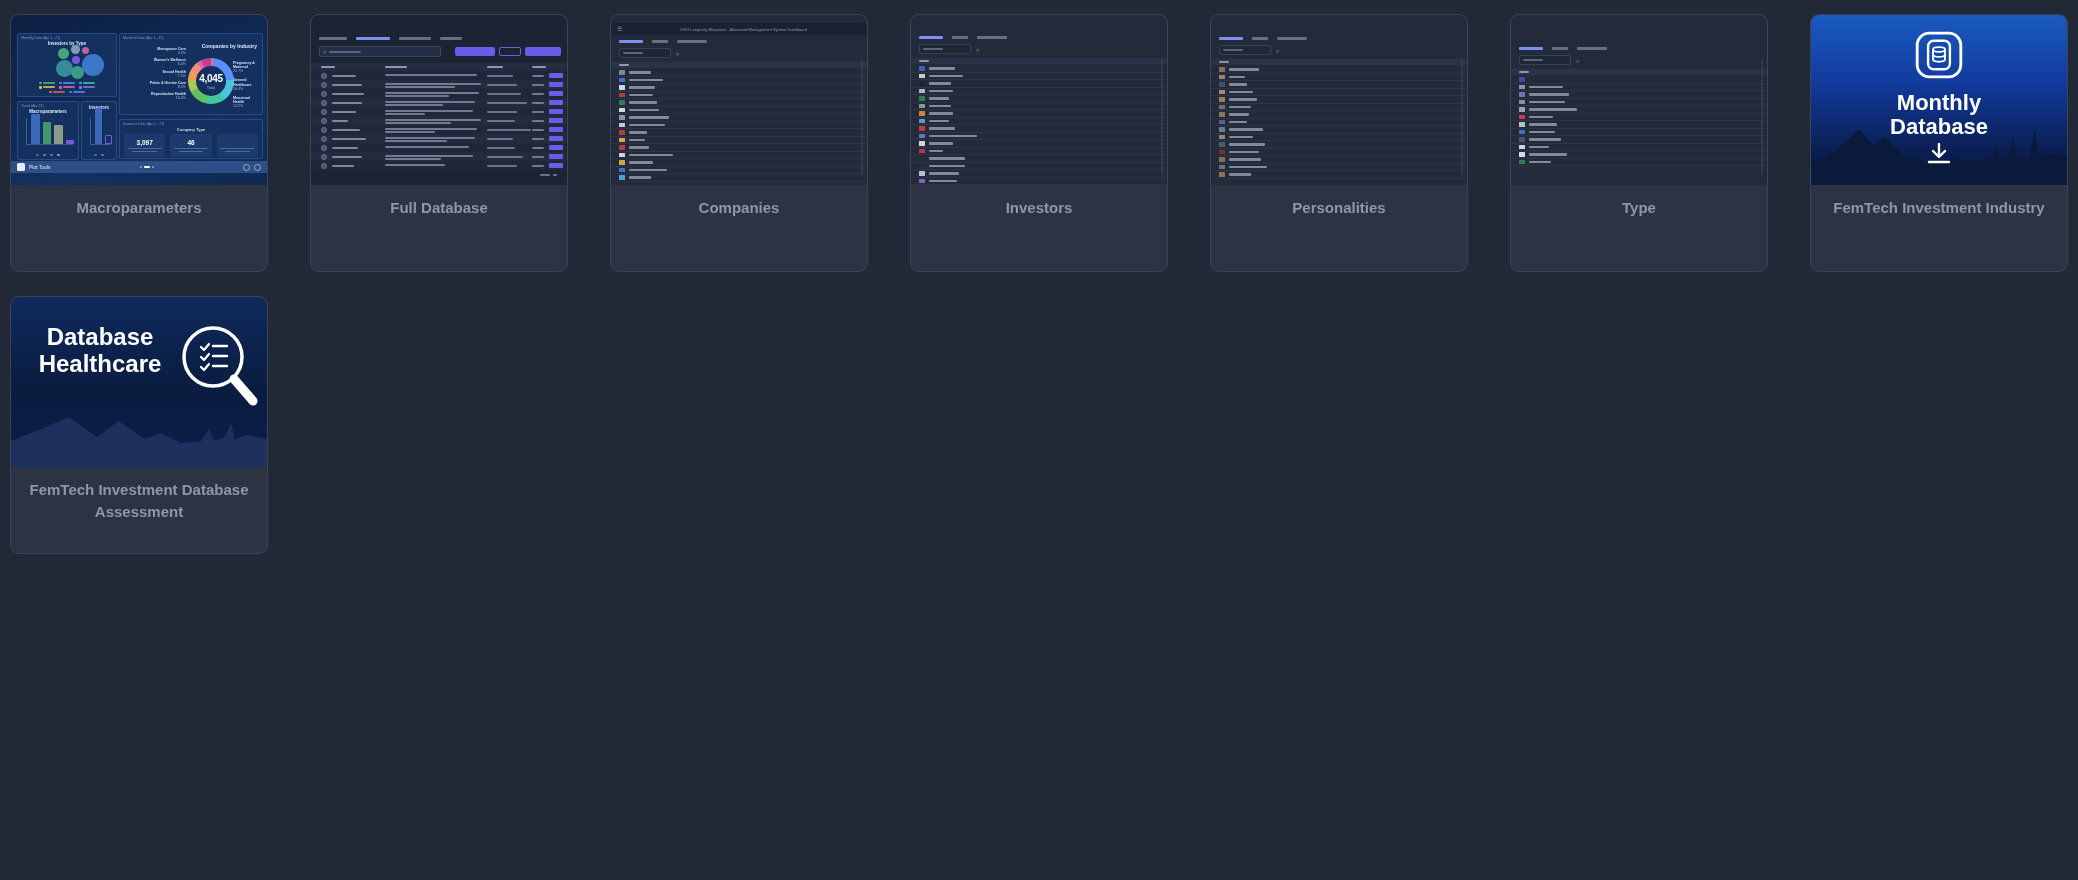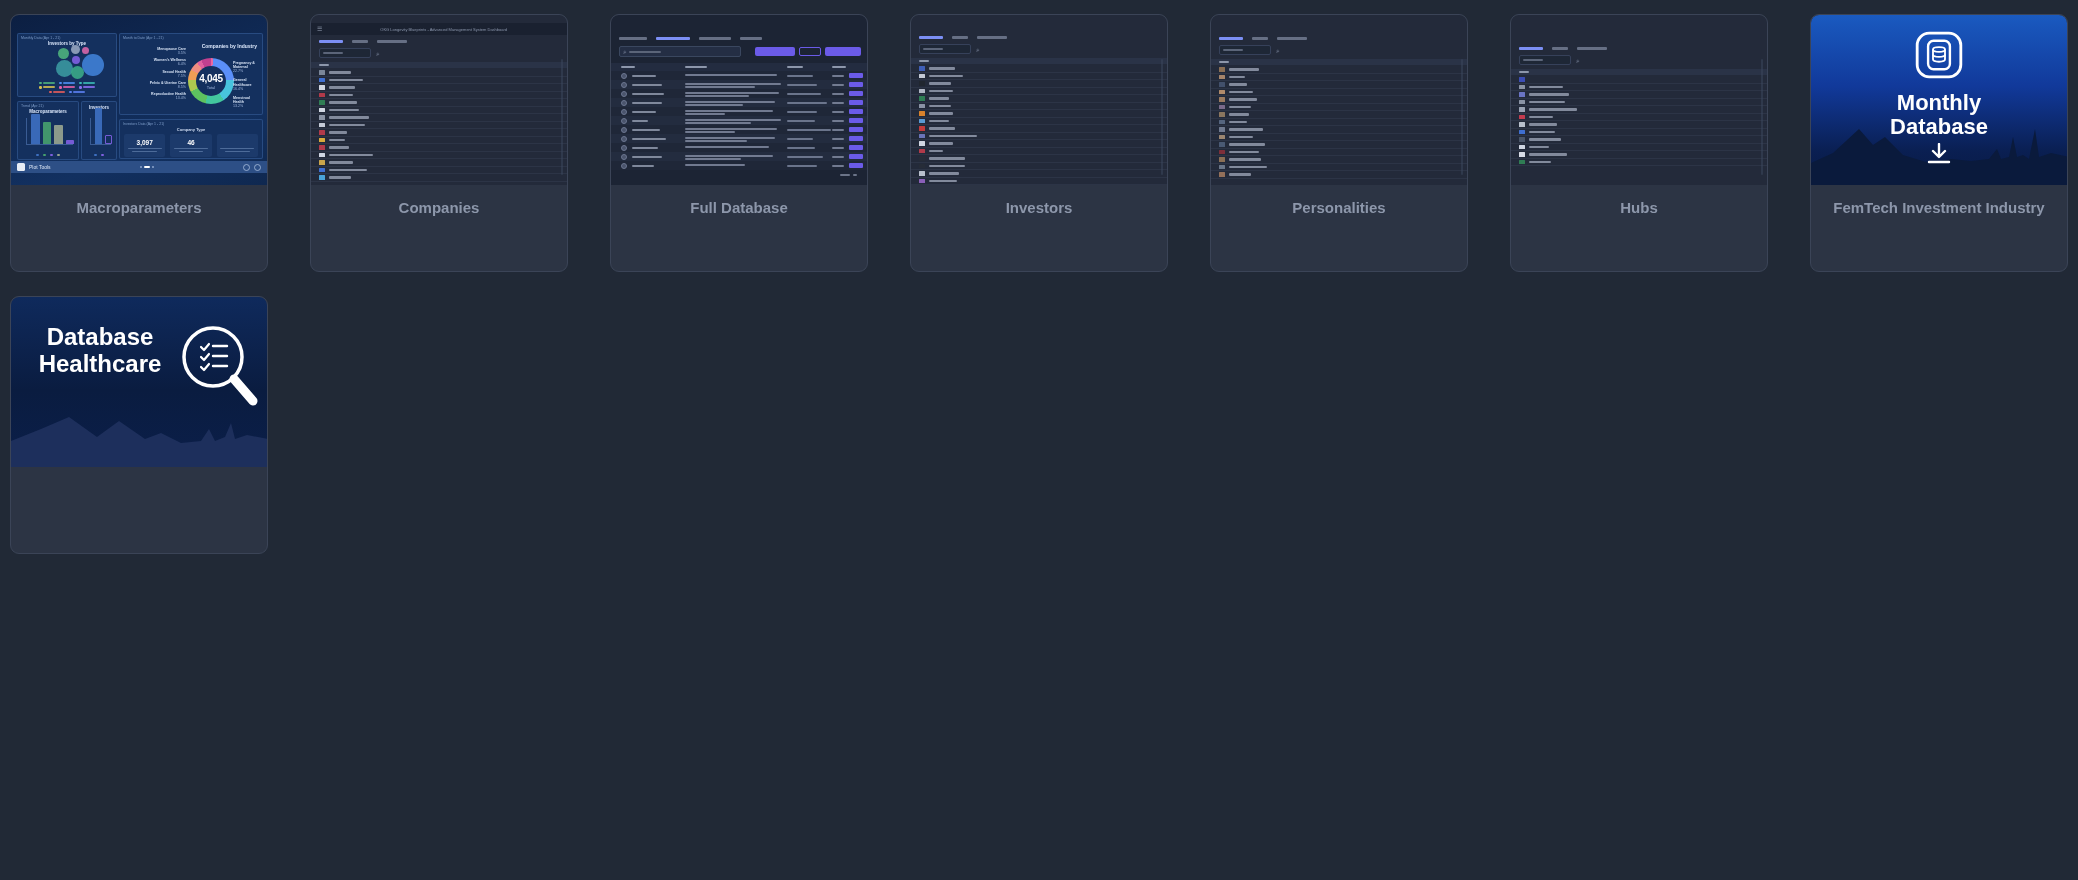--- a/index.html
+++ b/index.html
@@ -287,108 +287,20 @@
             <i></i>
           </span>
         <span class="fcircle"></span>
         <span class="fcircle"></span>
       </div>
     </div>
     <div class="card-label">Macroparameters</div>
   </div>
 
   <div class="card">
-    <div class="thumb lt">
-      <div class="inner pad-companies">
-        <div class="titlebar">
-          <span class="menu-glyph">☰</span>
-          <span class="ttitle">OKG Longevity Blueprints - Advanced Management System Dashboard</span>
-        </div>
-        <div class="tabsrow">
-            <div class="tabbar active" style="width: 24px;"></div>
-            <div class="tabbar" style="width: 16px;"></div>
-            <div class="tabbar" style="width: 30px;"></div>
-          </div>
-        <div class="lsearch">
-          <span class="lsbox">
-              <span class="phbar" style="width:20px"></span>
-            </span>
-          <span class="mag">⌕</span>
-        </div>
-        <div class="lheader">
-            <span class="hb"></span>
-          </div>
-        <div>
-            <div class="lrow">
-              <div class="flag" style="background: rgb(122, 134, 153);"></div>
-              <div class="namebar" style="width: 22px;"></div>
-            </div>
-            <div class="lrow">
-              <div class="flag" style="background: rgb(63, 111, 209);"></div>
-              <div class="namebar" style="width: 34px;"></div>
-            </div>
-            <div class="lrow">
-              <div class="flag" style="background: rgb(208, 214, 226);"></div>
-              <div class="namebar" style="width: 26px;"></div>
-            </div>
-            <div class="lrow">
-              <div class="flag" style="background: rgb(176, 58, 74);"></div>
-              <div class="namebar" style="width: 24px;"></div>
-            </div>
-            <div class="lrow">
-              <div class="flag" style="background: rgb(47, 125, 84);"></div>
-              <div class="namebar" style="width: 28px;"></div>
-            </div>
-            <div class="lrow">
-              <div class="flag" style="background: rgb(208, 214, 226);"></div>
-              <div class="namebar" style="width: 30px;"></div>
-            </div>
-            <div class="lrow">
-              <div class="flag" style="background: rgb(138, 147, 165);"></div>
-              <div class="namebar" style="width: 40px;"></div>
-            </div>
-            <div class="lrow">
-              <div class="flag" style="background: rgb(197, 203, 216);"></div>
-              <div class="namebar" style="width: 36px;"></div>
-            </div>
-            <div class="lrow">
-              <div class="flag" style="background: rgb(176, 58, 74);"></div>
-              <div class="namebar" style="width: 18px;"></div>
-            </div>
-            <div class="lrow">
-              <div class="flag" style="background: rgb(216, 170, 60);"></div>
-              <div class="namebar" style="width: 16px;"></div>
-            </div>
-            <div class="lrow">
-              <div class="flag" style="background: rgb(176, 58, 74);"></div>
-              <div class="namebar" style="width: 20px;"></div>
-            </div>
-            <div class="lrow">
-              <div class="flag" style="background: rgb(207, 213, 226);"></div>
-              <div class="namebar" style="width: 44px;"></div>
-            </div>
-            <div class="lrow">
-              <div class="flag" style="background: rgb(202, 165, 75);"></div>
-              <div class="namebar" style="width: 24px;"></div>
-            </div>
-            <div class="lrow">
-              <div class="flag" style="background: rgb(63, 111, 209);"></div>
-              <div class="namebar" style="width: 38px;"></div>
-            </div>
-            <div class="lrow">
-              <div class="flag" style="background: rgb(74, 163, 216);"></div>
-              <div class="namebar" style="width: 22px;"></div>
-            </div>
-          </div>
-      </div>
-    </div>
-    <div class="card-label">Companies</div>
-  </div>
-
-  <div class="card">
     <div class="thumb tdb">
       <div class="tabsrow">
           <div class="tabbar" style="width: 28px;"></div>
           <div class="tabbar active" style="width: 34px;"></div>
           <div class="tabbar" style="width: 32px;"></div>
           <div class="tabbar" style="width: 22px;"></div>
         </div>
       <div class="dbsearch">
         <span class="mag">⌕</span>
         <span class="phbar"></span>
@@ -523,20 +435,108 @@
             <div class="tbar country"></div>
             <div class="rowbtn"></div>
           </div>
         </div>
       <div class="tpag">
           <i></i>
           <i class="sq"></i>
         </div>
     </div>
     <div class="card-label">Full Database</div>
+  </div>
+
+  <div class="card">
+    <div class="thumb lt">
+      <div class="inner pad-companies">
+        <div class="titlebar">
+          <span class="menu-glyph">☰</span>
+          <span class="ttitle">OKG Longevity Blueprints - Advanced Management System Dashboard</span>
+        </div>
+        <div class="tabsrow">
+            <div class="tabbar active" style="width: 24px;"></div>
+            <div class="tabbar" style="width: 16px;"></div>
+            <div class="tabbar" style="width: 30px;"></div>
+          </div>
+        <div class="lsearch">
+          <span class="lsbox">
+              <span class="phbar" style="width:20px"></span>
+            </span>
+          <span class="mag">⌕</span>
+        </div>
+        <div class="lheader">
+            <span class="hb"></span>
+          </div>
+        <div>
+            <div class="lrow">
+              <div class="flag" style="background: rgb(122, 134, 153);"></div>
+              <div class="namebar" style="width: 22px;"></div>
+            </div>
+            <div class="lrow">
+              <div class="flag" style="background: rgb(63, 111, 209);"></div>
+              <div class="namebar" style="width: 34px;"></div>
+            </div>
+            <div class="lrow">
+              <div class="flag" style="background: rgb(208, 214, 226);"></div>
+              <div class="namebar" style="width: 26px;"></div>
+            </div>
+            <div class="lrow">
+              <div class="flag" style="background: rgb(176, 58, 74);"></div>
+              <div class="namebar" style="width: 24px;"></div>
+            </div>
+            <div class="lrow">
+              <div class="flag" style="background: rgb(47, 125, 84);"></div>
+              <div class="namebar" style="width: 28px;"></div>
+            </div>
+            <div class="lrow">
+              <div class="flag" style="background: rgb(208, 214, 226);"></div>
+              <div class="namebar" style="width: 30px;"></div>
+            </div>
+            <div class="lrow">
+              <div class="flag" style="background: rgb(138, 147, 165);"></div>
+              <div class="namebar" style="width: 40px;"></div>
+            </div>
+            <div class="lrow">
+              <div class="flag" style="background: rgb(197, 203, 216);"></div>
+              <div class="namebar" style="width: 36px;"></div>
+            </div>
+            <div class="lrow">
+              <div class="flag" style="background: rgb(176, 58, 74);"></div>
+              <div class="namebar" style="width: 18px;"></div>
+            </div>
+            <div class="lrow">
+              <div class="flag" style="background: rgb(216, 170, 60);"></div>
+              <div class="namebar" style="width: 16px;"></div>
+            </div>
+            <div class="lrow">
+              <div class="flag" style="background: rgb(176, 58, 74);"></div>
+              <div class="namebar" style="width: 20px;"></div>
+            </div>
+            <div class="lrow">
+              <div class="flag" style="background: rgb(207, 213, 226);"></div>
+              <div class="namebar" style="width: 44px;"></div>
+            </div>
+            <div class="lrow">
+              <div class="flag" style="background: rgb(202, 165, 75);"></div>
+              <div class="namebar" style="width: 24px;"></div>
+            </div>
+            <div class="lrow">
+              <div class="flag" style="background: rgb(63, 111, 209);"></div>
+              <div class="namebar" style="width: 38px;"></div>
+            </div>
+            <div class="lrow">
+              <div class="flag" style="background: rgb(74, 163, 216);"></div>
+              <div class="namebar" style="width: 22px;"></div>
+            </div>
+          </div>
+      </div>
+    </div>
+    <div class="card-label">Companies</div>
   </div>
 
   <div class="card">
     <div class="thumb lt">
       <div class="inner pad-investors">
         <div class="tabsrow">
             <div class="tabbar active" style="width: 24px;"></div>
             <div class="tabbar" style="width: 16px;"></div>
             <div class="tabbar" style="width: 30px;"></div>
           </div>
@@ -765,21 +765,21 @@
               <div class="flag" style="background: rgb(216, 220, 230);"></div>
               <div class="namebar" style="width: 38px;"></div>
             </div>
             <div class="lrow">
               <div class="flag" style="background: rgb(47, 125, 84);"></div>
               <div class="namebar" style="width: 22px;"></div>
             </div>
           </div>
       </div>
     </div>
-    <div class="card-label">Hubs</div>
+    <div class="card-label">Type</div>
   </div>
 
   <div class="card">
     <div class="thumb pic-db">
       <svg class="skyline" width="258" height="66" viewBox="0 0 258 66" preserveAspectRatio="none">
         <path d="M0 44 L22 34 L48 10 L62 26 L74 18 L92 36 L118 44 L140 40 L160 42 L178 40 L186 30 L190 40 L198 38 L202 18 L206 38 L212 36 L218 40 L224 10 L228 38 L240 34 L258 38 L258 66 L0 66 Z" fill="#0a1a3c"></path>
       </svg>
       <svg class="dbicon" width="48" height="48" viewBox="0 0 44 44">
         <rect x="2" y="2" width="40" height="40" rx="11" fill="none" stroke="#ffffff" stroke-width="2.6"></rect>
         <rect x="12" y="9" width="20" height="26" rx="5" fill="none" stroke="#ffffff" stroke-width="2.2"></rect>
@@ -809,15 +809,16 @@
         <circle cx="52" cy="42" r="29" fill="none" stroke="#ffffff" stroke-width="3.5"></circle>
         <line x1="73" y1="64" x2="92" y2="86" stroke="#ffffff" stroke-width="9" stroke-linecap="round"></line>
         <path d="M40 32 l3 3 l5 -6" fill="none" stroke="#ffffff" stroke-width="2.2" stroke-linecap="round" stroke-linejoin="round"></path>
         <line x1="52" y1="31" x2="66" y2="31" stroke="#ffffff" stroke-width="2.4" stroke-linecap="round"></line>
         <path d="M40 42 l3 3 l5 -6" fill="none" stroke="#ffffff" stroke-width="2.2" stroke-linecap="round" stroke-linejoin="round"></path>
         <line x1="52" y1="41" x2="66" y2="41" stroke="#ffffff" stroke-width="2.4" stroke-linecap="round"></line>
         <path d="M40 52 l3 3 l5 -6" fill="none" stroke="#ffffff" stroke-width="2.2" stroke-linecap="round" stroke-linejoin="round"></path>
         <line x1="52" y1="51" x2="66" y2="51" stroke="#ffffff" stroke-width="2.4" stroke-linecap="round"></line>
       </svg>
     </div>
+    <div class="card-label">FemTech Investment Database Assessment</div>
   </div>
 
 </div>
 
 </body></html>

